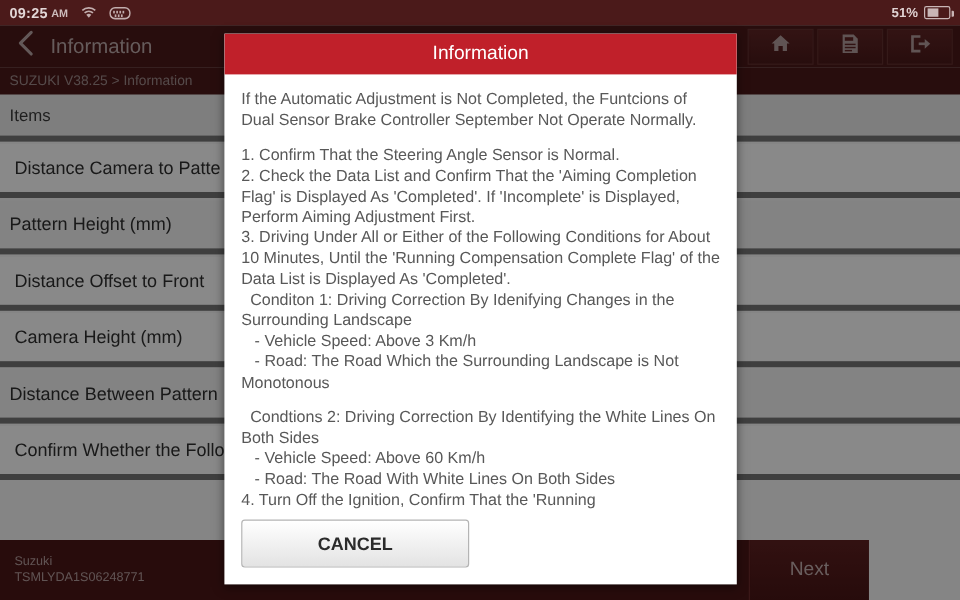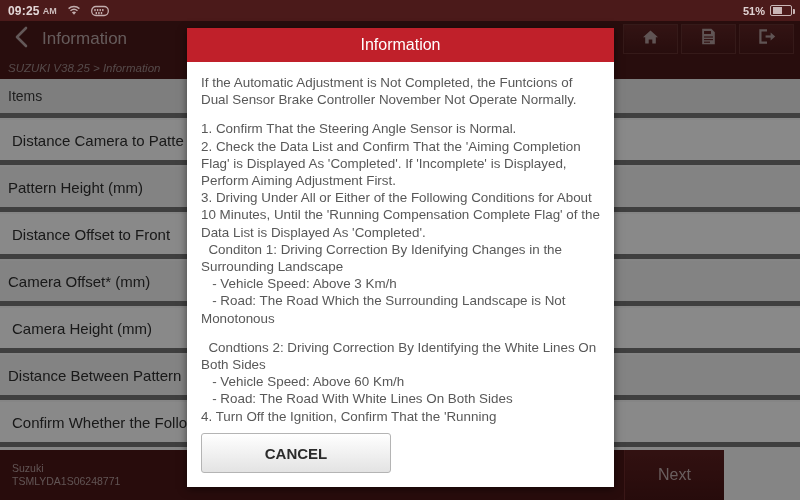--- a/index.html
+++ b/index.html
@@ -56,21 +56,21 @@
     margin-left:3px;
   }
 
   
   #breadcrumb {
     position:absolute; left:0; top:56px; width:800px; height:23px;
     background:#491919;
     display:flex; align-items:center; padding-left:8px;
   }
   #breadcrumb span {
-    font-size:11.5px; font-style:italic; color:#9c8787;
+    font-size:11.5px; color:#9c8787;
   }
 
   
   #listarea {
     position:absolute; left:0; top:79px; width:800px; height:371px;
     background:#f2f2f2;
   }
   .row {
     height:45px; margin-bottom:2px;
     display:flex; align-items:center;
@@ -244,23 +244,20 @@
     </div>
     <div class="row odd">
       <span class="row-label">Distance Camera to Patte</span>
     </div>
     <div class="row even">
       <span class="row-label">Pattern Height (mm)</span>
     </div>
     <div class="row odd">
       <span class="row-label">Distance Offset to Front</span>
     </div>
-    <div class="row even">
-      <span class="row-label">Camera Offset* (mm)</span>
-    </div>
     <div class="row odd">
       <span class="row-label">Camera Height (mm)</span>
     </div>
     <div class="row even">
       <span class="row-label">Distance Between Pattern</span>
     </div>
     <div class="row odd">
       <span class="row-label">Confirm Whether the Follo</span>
     </div>
   </div>
@@ -275,21 +272,21 @@
     </div>
   </div>
 
   <div id="scrim"></div>
 
   <div id="dialog">
     <div id="dlg-header">
       <span id="dlg-title">Information</span>
     </div>
     <div id="dlg-body">
-      <div class="para">If the Automatic Adjustment is Not Completed, the Funtcions of Dual Sensor Brake Controller November Not Operate Normally.</div>
+      <div class="para">If the Automatic Adjustment is Not Completed, the Funtcions of Dual Sensor Brake Controller September Not Operate Normally.</div>
       <div class="para gap">1. Confirm That the Steering Angle Sensor is Normal.
 2. Check the Data List and Confirm That the 'Aiming Completion Flag' is Displayed As 'Completed'. If 'Incomplete' is Displayed, Perform Aiming Adjustment First.
 3. Driving Under All or Either of the Following Conditions for About 10 Minutes, Until the 'Running Compensation Complete Flag' of the Data List is Displayed As 'Completed'.
   Conditon 1: Driving Correction By Idenifying Changes in the Surrounding Landscape
    - Vehicle Speed: Above 3 Km/h
    - Road: The Road Which the Surrounding Landscape is Not Monotonous</div>
       <div class="para gap">  Condtions 2: Driving Correction By Identifying the White Lines On Both Sides
    - Vehicle Speed: Above 60 Km/h
    - Road: The Road With White Lines On Both Sides
 4. Turn Off the Ignition, Confirm That the 'Running</div>

